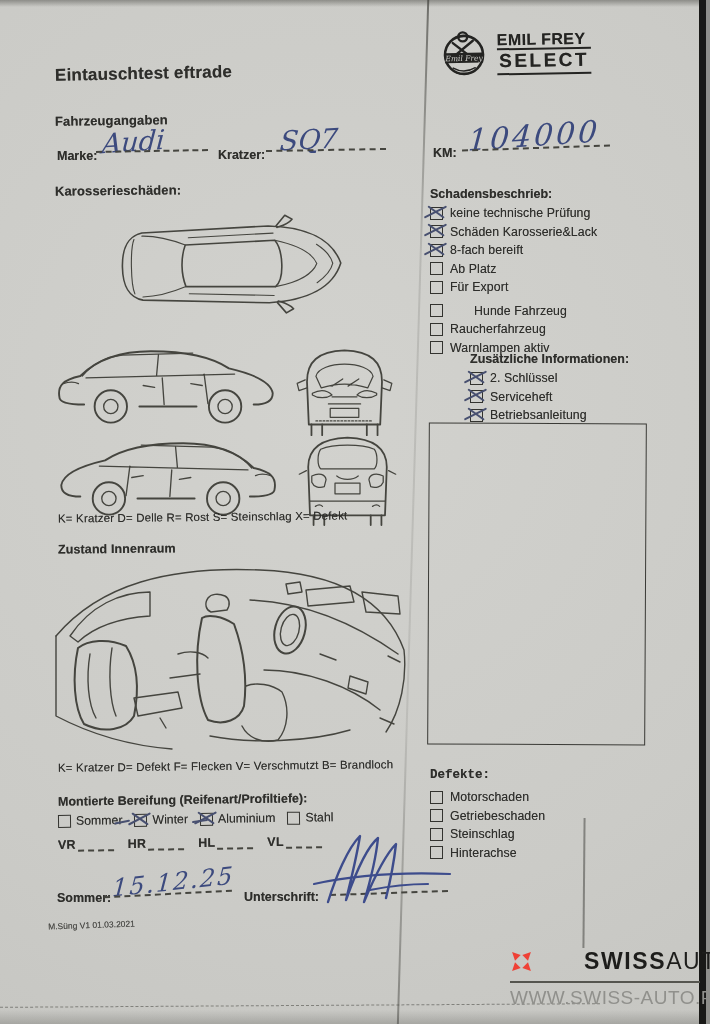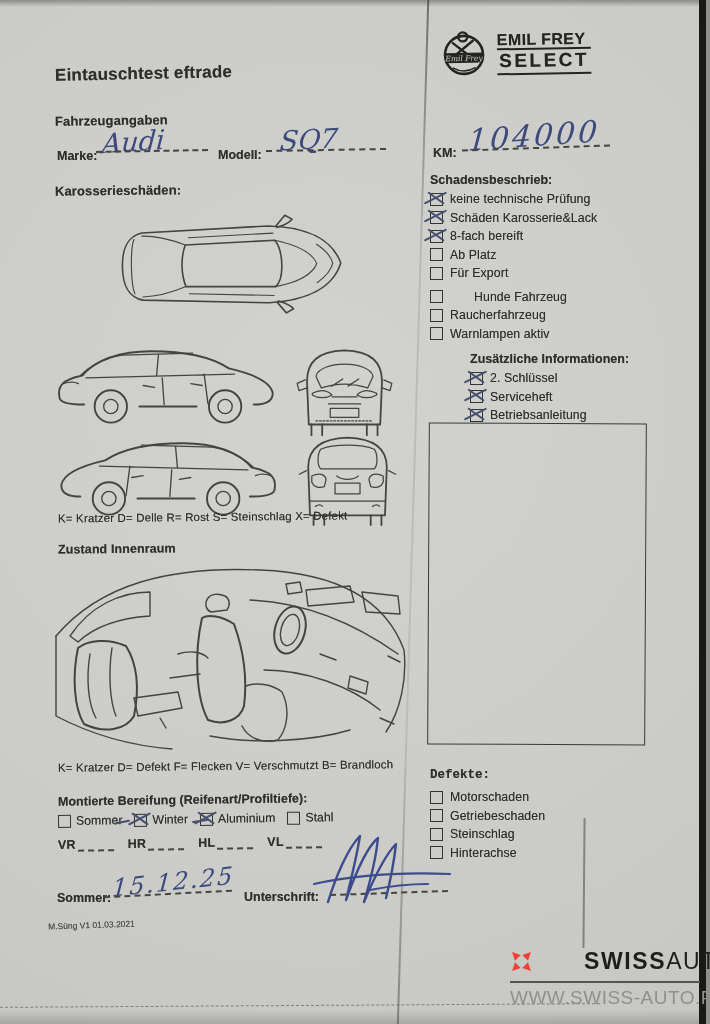--- a/index.html
+++ b/index.html
@@ -81,21 +81,21 @@
       <div class="ef-select soft">SELECT</div>
     </div>
   </div>
 
   <div class="abs h2 soft" style="left:55px;top:113px;transform:rotate(-.8deg);">Fahrzeugangaben</div>
 
   <div class="abs lbl soft" style="left:57px;top:149px;">Marke:</div>
   <div class="abs ink" style="left:102px;top:126px;font-size:27px;transform:rotate(-4deg) skewX(-8deg);">Audi</div>
   <span class="abs dash" style="left:96px;top:150px;width:112px;transform:rotate(-1deg);"></span>
 
-  <div class="abs lbl soft" style="left:218px;top:148px;">Modell:</div>
+  <div class="abs lbl soft" style="left:218px;top:148px;">Kratzer:</div>
   <div class="abs ink" style="left:280px;top:124px;font-size:27px;transform:rotate(-3deg) skewX(-8deg);">SQ7</div>
   <span class="abs dash" style="left:266px;top:149px;width:120px;transform:rotate(-1deg);"></span>
 
   <div class="abs lbl soft" style="left:433px;top:146px;">KM:</div>
   <div class="abs ink" style="left:468px;top:118px;font-size:30px;letter-spacing:3px;transform:rotate(-4deg) skewX(-8deg);">104000</div>
   <span class="abs dash" style="left:462px;top:147px;width:148px;transform:rotate(-2deg);"></span>
 
   <div class="abs h2 soft" style="left:55px;top:183px;transform:rotate(-.6deg);">Karosserieschäden:</div>
 
   <svg class="abs" style="left:112px;top:200px;transform:rotate(-1deg);" width="240" height="130" viewBox="0 0 300 132">
@@ -219,21 +219,21 @@
   <span class="abs dash" style="left:104px;top:893px;width:128px;transform:rotate(-3deg);"></span>
   <div class="abs lbl soft" style="left:244px;top:890px;">Unterschrift:</div>
   <span class="abs dash" style="left:330px;top:892px;width:118px;transform:rotate(-2deg);"></span>
   <svg class="abs" style="left:300px;top:832px;" width="160" height="80" viewBox="0 0 160 80">
     <path class="pen" stroke-width="2.4" d="M28,70 C36,44 48,16 60,4 C56,28 50,52 46,68 C56,40 68,14 78,6 C76,26 70,50 64,70 C74,46 86,22 96,12 C94,30 90,50 86,66"></path>
     <path class="pen" stroke-width="2.2" d="M14,52 C50,44 100,40 150,42 M70,58 C90,54 112,52 128,52"></path>
   </svg>
 
   <div class="abs soft" style="left:48px;top:920px;font-size:8.5px;color:#4c4c48;transform:rotate(-2deg);">M.Süng V1 01.03.2021</div>
 
-  <div class="abs" style="left:430px;top:173px;width:255px;">
+  <div class="abs" style="left:430px;top:187px;width:255px;">
     <div class="lbl soft" style="margin-bottom:3px;">Schadensbeschrieb:</div>
     <div class="cb-list soft">
       <div class="cb-item checked">
           <span class="cb"></span>
           <span>keine technische Prüfung</span>
         </div>
       <div class="cb-item checked">
           <span class="cb"></span>
           <span>Schäden Karosserie&amp;Lack</span>
         </div>

